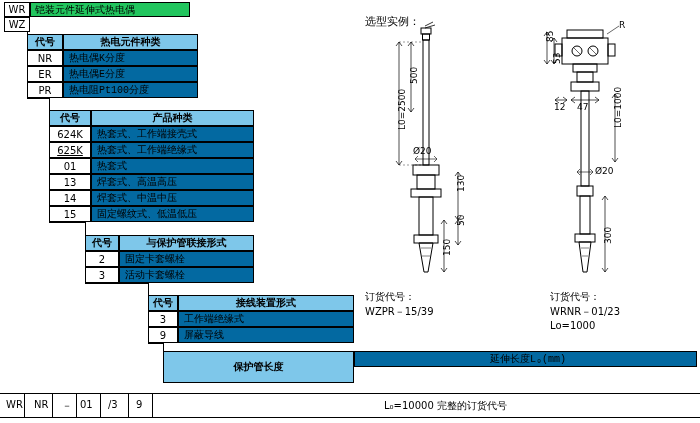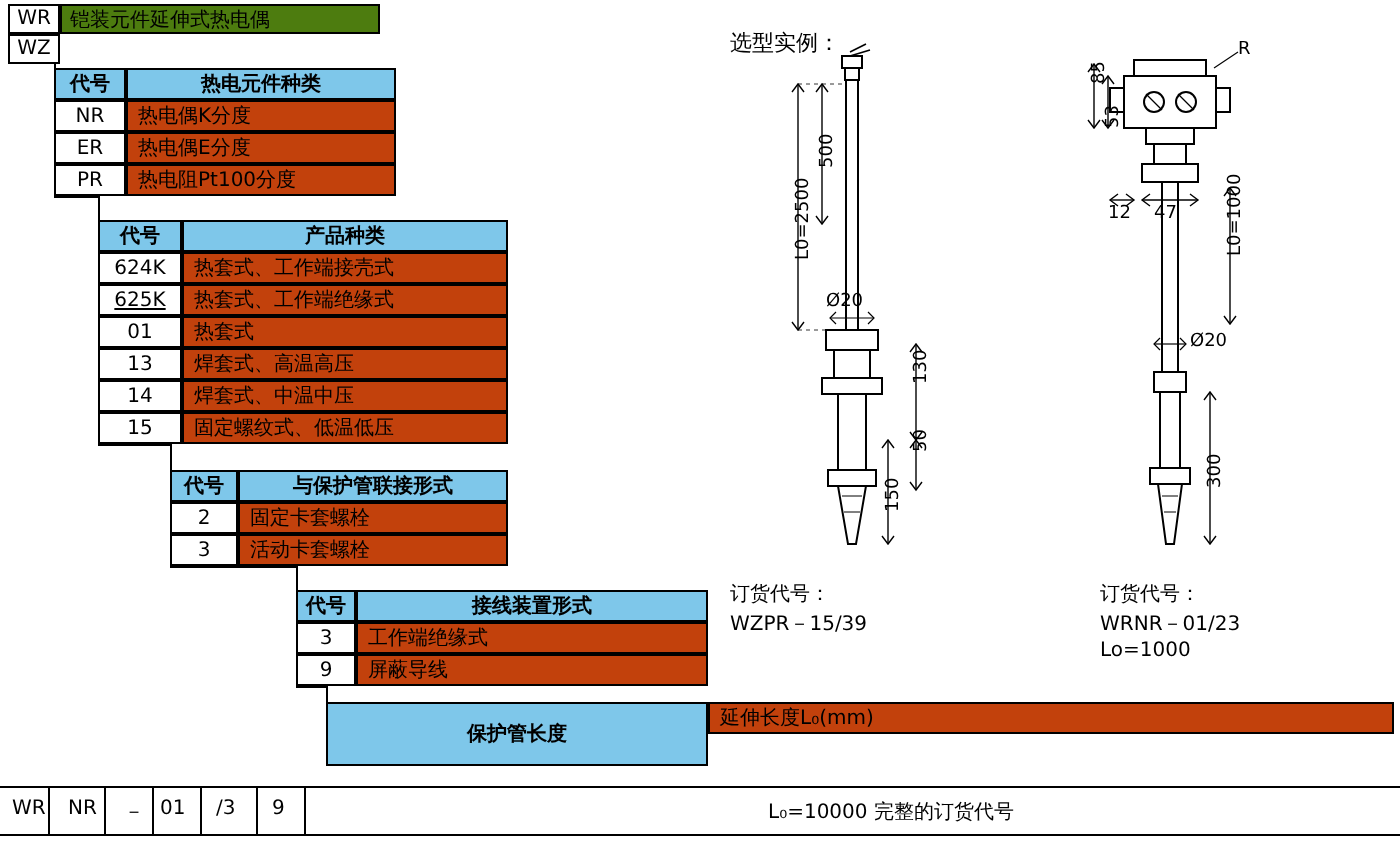--- a/index.html
+++ b/index.html
@@ -9,22 +9,22 @@
     font-family:"DejaVu Sans","Liberation Sans",sans-serif;
     font-size:10px;
     color:#000;
     position:relative;
     overflow:hidden;
   }
   .root{position:relative;width:700px;height:423px;}
   .box{position:absolute;box-sizing:border-box;border:1px solid #000;display:flex;align-items:center;}
   .cell-code{justify-content:center;background:#fff;}
   .cell-head{background:#7ec7ea;justify-content:center;font-weight:bold;}
-  .cell-head-left{background:#4d7c0f;padding-left:4px;}
-  .cell-desc{background:#c2410c;padding-left:5px;}
+  .cell-head-left{background:#22c55e;padding-left:4px;}
+  .cell-desc{background:#0369a1;padding-left:5px;font-family:Liberation Mono, monospace;}
   .vline{position:absolute;border-left:1px solid #000;}
   .hline{position:absolute;border-top:1px solid #000;}
   .txt{position:absolute;white-space:nowrap;}
   .rot{transform-origin:left top;}
   .right-panel{position:absolute;left:355px;top:0;width:345px;height:423px;}
   .sep{position:absolute;border-top:1px solid #000;}
   .bottomrow{position:absolute;}
   svg{display:block;}
 </style>
 </head>
@@ -163,21 +163,21 @@
     <div class="box cell-code" style="left:148px;top:327px;width:30px;height:16px;">
       <span>9</span>
     </div>
     <div class="box cell-desc" style="left:178px;top:327px;width:176px;height:16px;">
       <span>屏蔽导线</span>
     </div>
 
     <div class="box cell-head" style="left:163px;top:351px;width:191px;height:32px;">
       <span>保护管长度</span>
     </div>
-    <div class="box cell-desc" style="left:354px;top:351px;width:343px;height:16px;">
+    <div class="box cell-desc" style="left:354px;top:351px;width:343px;height:16px;justify-content:center;">
       <span>延伸长度L₀(mm)</span>
     </div>
 
     <div>
 
       <div class="vline" style="left:27px;top:32px;height:2px;"></div>
 
       <div class="vline" style="left:49px;top:98px;height:12px;"></div>
       <div class="vline" style="left:27px;top:98px;height:0px;"></div>
       <div class="hline" style="left:27px;top:98px;width:22px;"></div>

